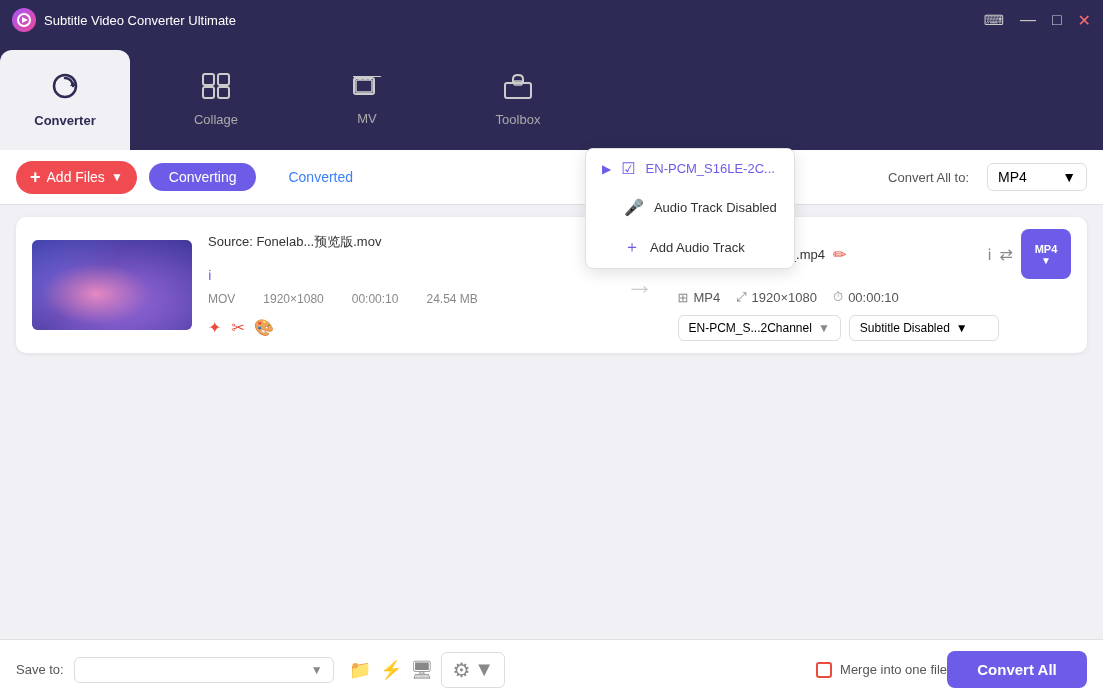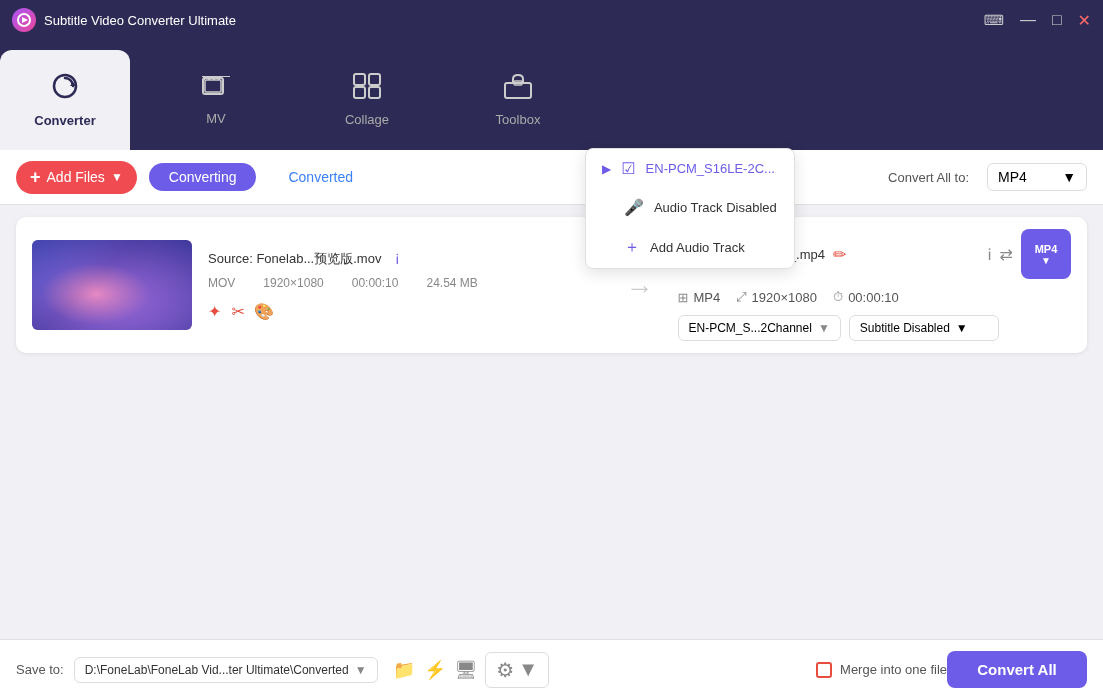--- a/index.html
+++ b/index.html
@@ -178,22 +178,23 @@
     .file-info {
       flex: 1;
       display: flex;
       flex-direction: column;
       gap: 8px;
     }
     .file-source {
       color: #333;
       font-size: 13px;
       display: flex;
-      align-items: center;
+      align-items: flex-start;
       gap: 14px;
+      flex-direction: column;
     }
     .file-source .info-icon {
       color: #6c5ce7;
       font-size: 14px;
     }
     .file-meta {
       color: #888;
       font-size: 12px;
       display: flex;
       gap: 28px;
@@ -459,45 +460,45 @@
 <div class="nav-tabs">
   <div class="nav-tab active">
     <span class="tab-icon">
       <svg width="28" height="28" viewBox="0 0 28 28" fill="none">
         <circle cx="14" cy="14" r="11" stroke="#2d2b55" stroke-width="2.5"></circle>
         <path d="M14 6 A8 8 0 0 1 22 14" stroke="#2d2b55" stroke-width="2.5" fill="none" stroke-linecap="round"></path>
         <polygon points="22,10 25,14 19,14" fill="#2d2b55"></polygon>
       </svg>
     </span>
     <span>Converter</span>
+  </div>
+  <div class="nav-tab">
+    <span class="tab-icon">
+      <svg width="28" height="26" viewBox="0 0 28 26" fill="none">
+        <rect x="1" y="1" width="11" height="11" rx="2" stroke="#ccc" stroke-width="2"></rect>
+        <rect x="16" y="1" width="11" height="11" rx="2" stroke="#ccc" stroke-width="2"></rect>
+        <rect x="1" y="14" width="11" height="11" rx="2" stroke="#ccc" stroke-width="2"></rect>
+        <rect x="16" y="14" width="11" height="11" rx="2" stroke="#ccc" stroke-width="2"></rect>
+      </svg>
+    </span>
+    <span>Collage</span>
   </div>
   <div class="nav-tab">
     <span class="tab-icon">
       <svg width="28" height="22" viewBox="0 0 28 22" fill="none">
         <rect x="1" y="2" width="20" height="16" rx="2" stroke="#ccc" stroke-width="2"></rect>
         <rect x="3" y="4" width="16" height="12" rx="1" stroke="#ccc" stroke-width="1.5"></rect>
         <line x1="0" y1="0" x2="28" y2="0" stroke="#ccc" stroke-width="2"></line>
         <line x1="2" y1="0" x2="2" y2="4" stroke="#ccc" stroke-width="2"></line>
         <line x1="7" y1="0" x2="7" y2="4" stroke="#ccc" stroke-width="2"></line>
         <line x1="12" y1="0" x2="12" y2="4" stroke="#ccc" stroke-width="2"></line>
         <line x1="17" y1="0" x2="17" y2="4" stroke="#ccc" stroke-width="2"></line>
       </svg>
     </span>
     <span>MV</span>
-  </div>
-  <div class="nav-tab">
-    <span class="tab-icon">
-      <svg width="28" height="26" viewBox="0 0 28 26" fill="none">
-        <rect x="1" y="1" width="11" height="11" rx="2" stroke="#ccc" stroke-width="2"></rect>
-        <rect x="16" y="1" width="11" height="11" rx="2" stroke="#ccc" stroke-width="2"></rect>
-        <rect x="1" y="14" width="11" height="11" rx="2" stroke="#ccc" stroke-width="2"></rect>
-        <rect x="16" y="14" width="11" height="11" rx="2" stroke="#ccc" stroke-width="2"></rect>
-      </svg>
-    </span>
-    <span>Collage</span>
   </div>
   <div class="nav-tab">
     <span class="tab-icon">
       <svg width="28" height="26" viewBox="0 0 28 26" fill="none">
         <rect x="1" y="10" width="26" height="15" rx="2" stroke="#ccc" stroke-width="2"></rect>
         <path d="M9 10 V6 Q9 2 14 2 Q19 2 19 6 V10" stroke="#ccc" stroke-width="2" fill="none"></path>
         <rect x="10" y="8" width="8" height="4" rx="1" stroke="#ccc" stroke-width="1.5"></rect>
       </svg>
     </span>
     <span>Toolbox</span>
@@ -602,21 +603,20 @@
   <div class="dropdown-item">
     <span style="width:12px;display:inline-block;"></span>
     <span class="plus-icon">＋</span>
     <span>Add Audio Track</span>
   </div>
 </div>
 
 <div class="bottom-bar">
   <span class="save-to-label">Save to:</span>
   <div class="save-path">
-    <span>D:\FoneLab\FoneLab Vid...ter Ultimate\Converted</span>
     <span class="path-caret">▼</span>
   </div>
   <div class="bottom-icons">
     <span style="font-size:18px; color:#888;">📁</span>
     <span style="font-size:18px; color:#888;">⚡</span>
     <span style="font-size:18px; color:#888;">🖥</span>
     <div class="settings-btn">
       <span>⚙</span>
       <span>▼</span>
     </div>

